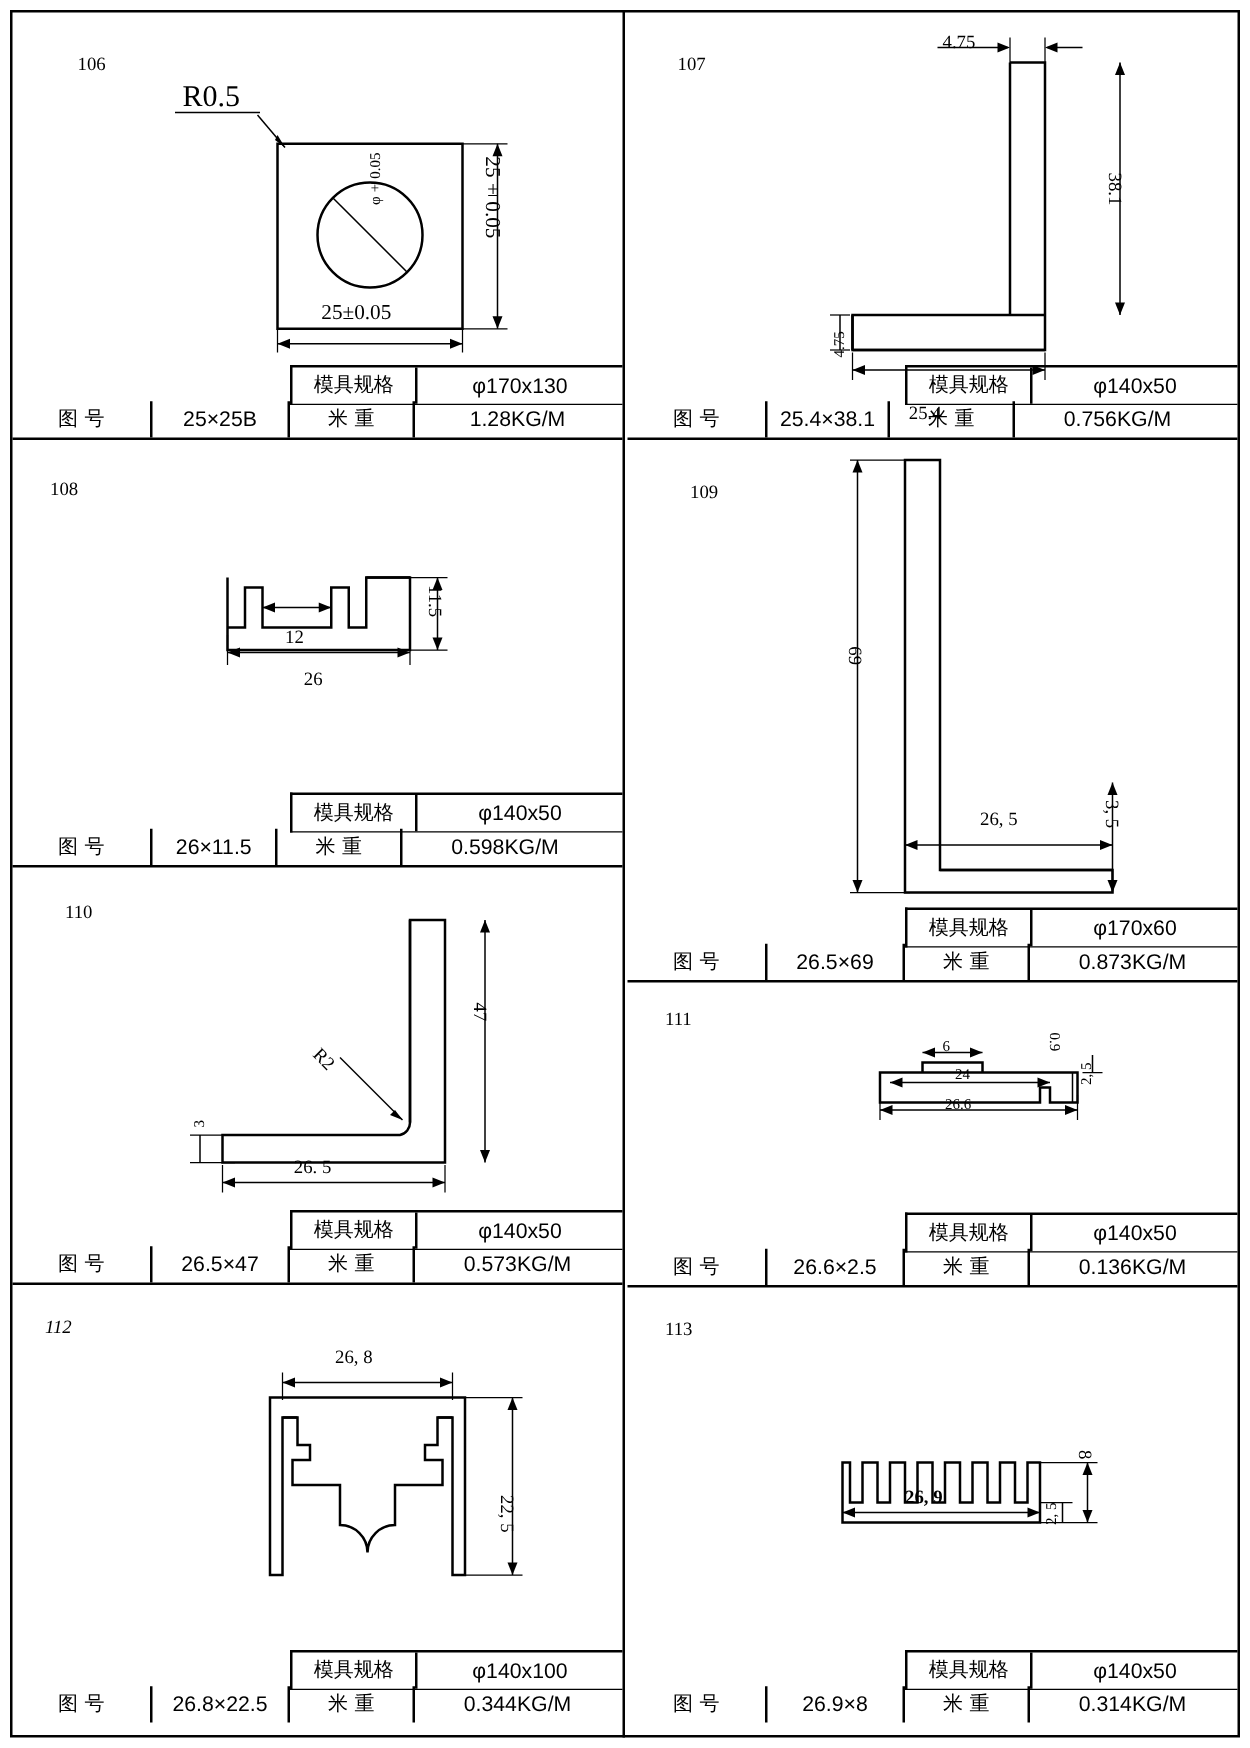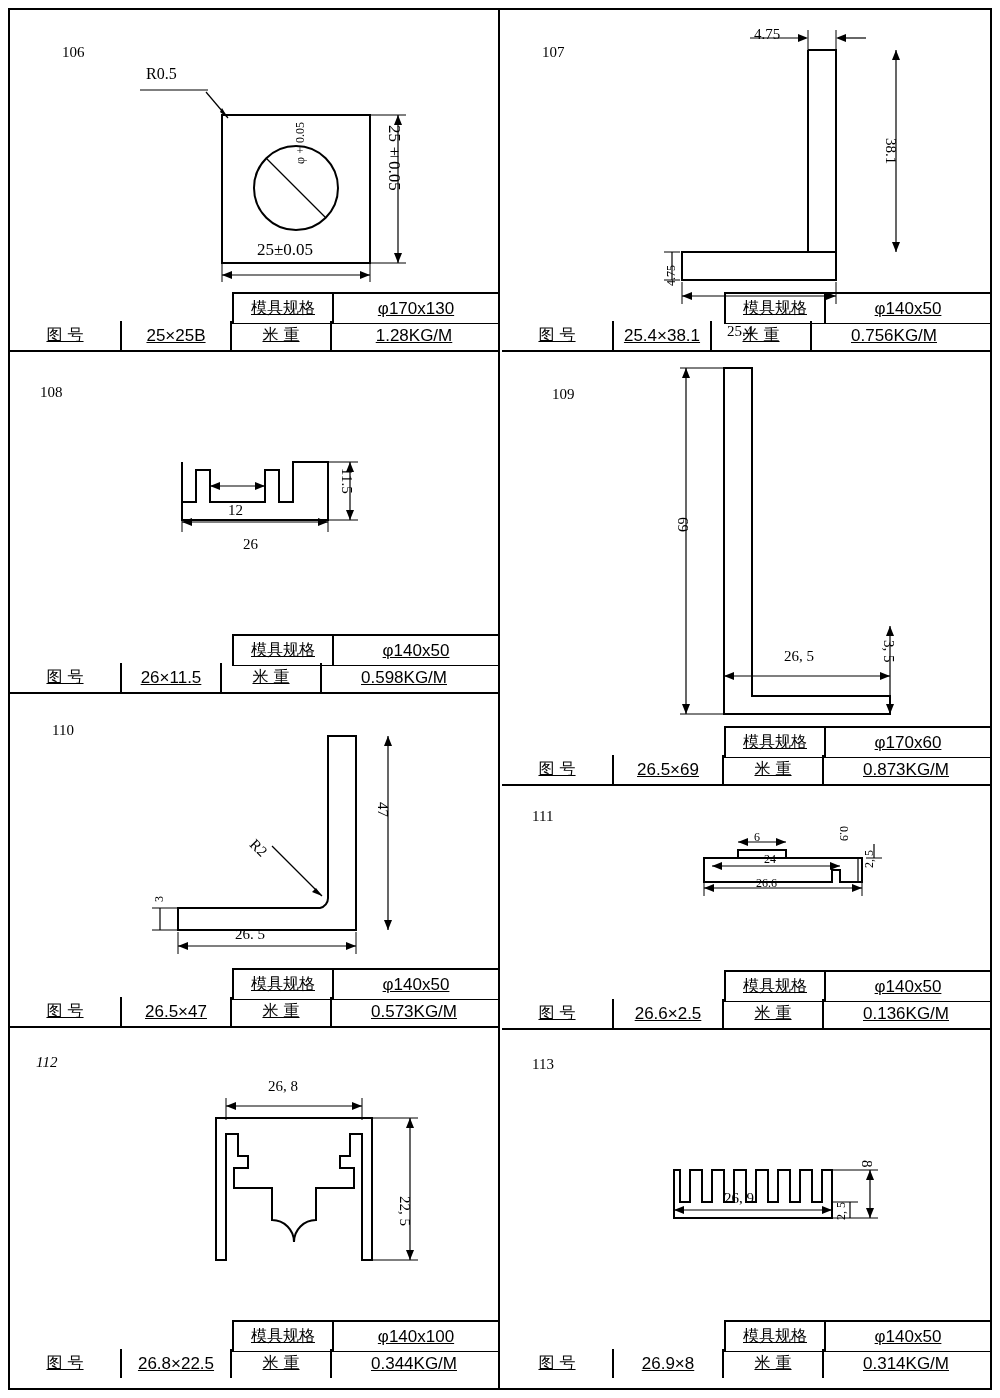--- a/index.html
+++ b/index.html
@@ -4,21 +4,21 @@
 <style>
   html,body{margin:0;padding:0;background:#fff;}
   body{width:1000px;height:1398px;font-family:"Liberation Sans",sans-serif;color:#000;}
   .page{position:relative;width:1000px;height:1398px;box-sizing:border-box;}
   .outer{position:absolute;left:8px;top:8px;width:984px;height:1382px;border:2px solid #000;box-sizing:border-box;}
   .vdiv{position:absolute;left:498px;top:8px;width:2px;height:1382px;background:#000;}
   .cell{position:absolute;box-sizing:border-box;}
   .num{position:absolute;font-size:15px;font-family:"Liberation Serif",serif;}
   
   .spec{position:absolute;box-sizing:border-box;font-family:"Liberation Sans",sans-serif;}
-  .spec .row{display:flex;box-sizing:border-box;text-decoration:underline;}
+  .spec .row{display:flex;box-sizing:border-box;}
   .spec .r1{border-top:2px solid #000;border-bottom:1px solid #000;}
   .spec .r2{border-bottom:0;}
   .spec .c{display:flex;align-items:center;justify-content:center;font-size:17px;box-sizing:border-box;height:29px;letter-spacing:0px;}
   .spec .lbl{font-family:"DejaVu Sans",sans-serif;font-size:16px;}
   .spec .c.brd{border-right:2px solid #000;}
   svg{display:block;}
   .dimtext{font-family:"Liberation Serif",serif;font-size:15px;}
   .small{font-size:12px;}
 </style>
 </head>
@@ -45,21 +45,21 @@
       <polygon points="360,245 350,241 350,249" fill="#000"></polygon>
       <line x1="212" y1="233" x2="212" y2="252" stroke="#000" stroke-width="1"></line>
       <line x1="360" y1="233" x2="360" y2="252" stroke="#000" stroke-width="1"></line>
 
       <line x1="388" y1="85" x2="388" y2="233" stroke="#000" stroke-width="1.2"></line>
       <polygon points="388,85 384,95 392,95" fill="#000"></polygon>
       <polygon points="388,233 384,223 392,223" fill="#000"></polygon>
       <line x1="360" y1="85" x2="396" y2="85" stroke="#000" stroke-width="1"></line>
       <line x1="360" y1="233" x2="396" y2="233" stroke="#000" stroke-width="1"></line>
     </svg>
-    <div class="dimtext" style="position:absolute;left:136px;top:55px;font-size:16px;">R0.5</div>
+    <div class="dimtext" style="position:absolute;left:136px;top:55px;font-size:24px;">R0.5</div>
     <div class="dimtext" style="position:absolute;left:247px;top:230px;font-size:17px;">25±0.05</div>
     <div class="dimtext" style="position:absolute;left:374px;top:115px;font-size:17px;writing-mode:vertical-rl;">25±0.05</div>
     <div class="dimtext small" style="position:absolute;left:283px;top:112px;writing-mode:vertical-rl;transform:rotate(180deg);">φ±0.05</div>
   </div>
 
   <div class="spec" style="left:232px;top:292px;width:266px;">
     <div class="row r1" style="border-left:2px solid #000;">
       <div class="c lbl brd" style="width:100px;">模具规格</div>
       <div class="c" style="width:164px;">φ170x130</div>
     </div>
@@ -350,21 +350,21 @@
 
       <line x1="368" y1="80" x2="368" y2="128" stroke="#000" stroke-width="1.2"></line>
       <polygon points="368,80 364,90 372,90" fill="#000"></polygon>
       <polygon points="368,128 364,118 372,118" fill="#000"></polygon>
       <line x1="330" y1="80" x2="376" y2="80" stroke="#000" stroke-width="1"></line>
       <line x1="330" y1="128" x2="376" y2="128" stroke="#000" stroke-width="1"></line>
 
       <line x1="348" y1="112" x2="348" y2="128" stroke="#000" stroke-width="1.2"></line>
       <line x1="330" y1="112" x2="356" y2="112" stroke="#000" stroke-width="1"></line>
     </svg>
-    <div class="dimtext" style="position:absolute;left:222px;top:160px;">26, 9</div>
+    <div class="dimtext" style="position:absolute;left:222px;top:160px;font-weight:bold;">26, 9</div>
     <div class="dimtext" style="position:absolute;left:356px;top:130px;writing-mode:vertical-rl;">8</div>
     <div class="dimtext small" style="position:absolute;left:332px;top:172px;writing-mode:vertical-rl;transform:rotate(180deg);">2, 5</div>
   </div>
 
   <div class="spec" style="left:724px;top:1320px;width:266px;">
     <div class="row r1" style="border-left:2px solid #000;">
       <div class="c lbl brd" style="width:100px;">模具规格</div>
       <div class="c" style="width:164px;">φ140x50</div>
     </div>
   </div>

